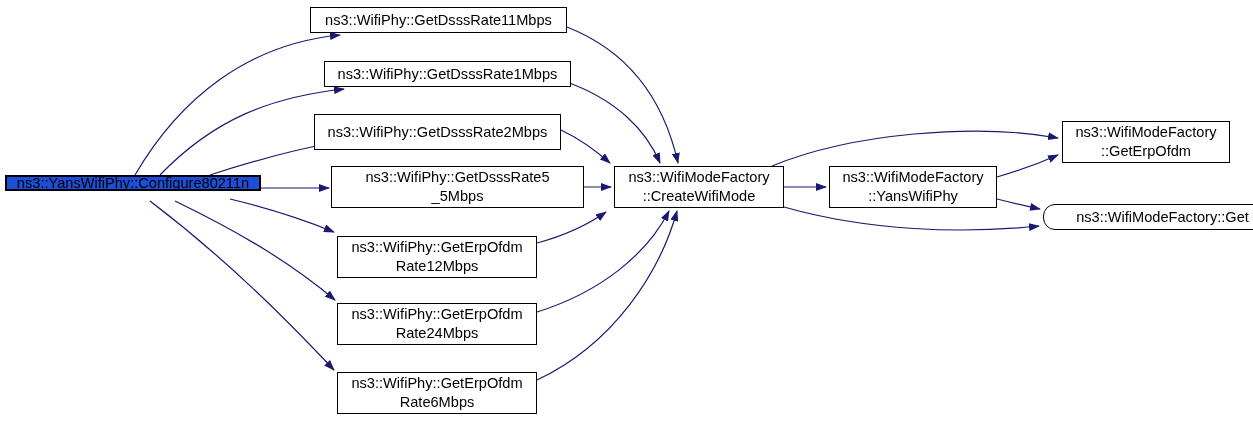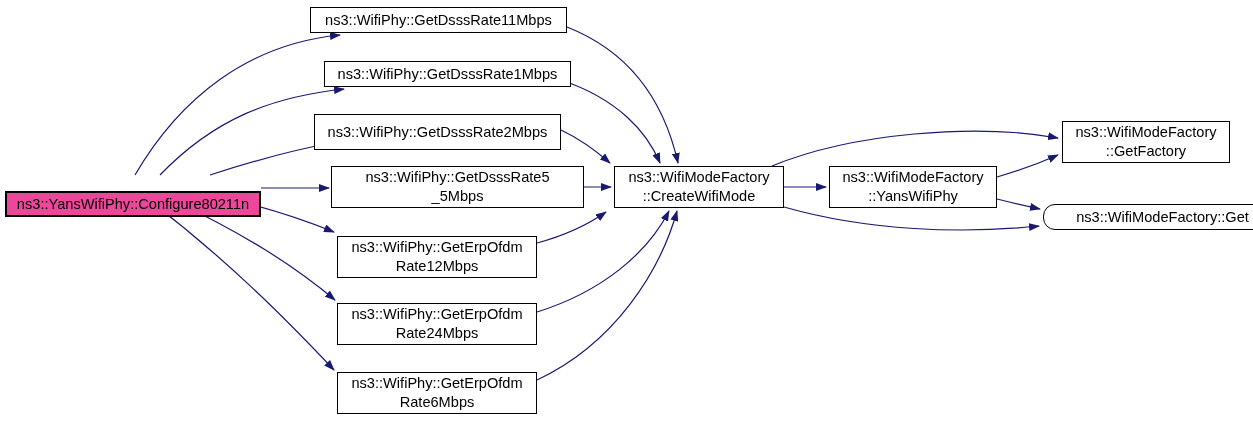--- a/index.html
+++ b/index.html
@@ -65,21 +65,21 @@
     <path class="edge" d="M537,243 C563,236 586,226 606,212" stroke="#191970" marker-end="url(#ah)"></path>
     <path class="edge" d="M537,312 C601,292 647,254 669,211" stroke="#191970" marker-end="url(#ah)"></path>
     <path class="edge" d="M537,380 C614,344 660,272 677,211" stroke="#191970" marker-end="url(#ah)"></path>
     <path class="edge" d="M784,187 L826,187" stroke="#191970" marker-end="url(#ah)"></path>
     <path class="edge" d="M772,166 C852,133 976,123 1058,138" stroke="#191970" marker-end="url(#ah)"></path>
     <path class="edge" d="M784,207 C868,231 962,234 1039,226" stroke="#191970" marker-end="url(#ah)"></path>
     <path class="edge" d="M997,177 C1021,170 1040,163 1058,155" stroke="#191970" marker-end="url(#ah)"></path>
     <path class="edge" d="M997,199 C1013,203 1026,206 1040,209" stroke="#191970" marker-end="url(#ah)"></path>
   </svg>
 
-  <div class="node hl" style="left: 5px; top: 191px; width: 256px; height: 26px; background: #ec4899; border-color: rgb(0, 0, 0); color: rgb(0, 0, 0);">
+  <div class="node hl" style="left: 5px; top: 175px; width: 256px; height: 16px; background: #1d4ed8; border-color: rgb(0, 0, 0); color: rgb(0, 0, 0);">
     <span class="line">ns3::YansWifiPhy::Configure80211n</span>
   </div>
 
   <div class="node" style="left: 310px; top: 7px; width: 257px; height: 26px; background: rgb(255, 255, 255); border-color: rgb(0, 0, 0); color: rgb(0, 0, 0);">
     <span class="line">ns3::WifiPhy::GetDsssRate11Mbps</span>
   </div>
 
   <div class="node" style="left: 324px; top: 61px; width: 247px; height: 26px; background: rgb(255, 255, 255); border-color: rgb(0, 0, 0); color: rgb(0, 0, 0);">
     <span class="line">ns3::WifiPhy::GetDsssRate1Mbps</span>
   </div>
@@ -113,20 +113,20 @@
     <span class="line">::CreateWifiMode</span>
   </div>
 
   <div class="node" style="left: 829px; top: 166px; width: 168px; height: 42px; background: rgb(255, 255, 255); border-color: rgb(0, 0, 0); color: rgb(0, 0, 0);">
     <span class="line">ns3::WifiModeFactory</span>
     <span class="line">::YansWifiPhy</span>
   </div>
 
   <div class="node" style="left: 1062px; top: 121px; width: 168px; height: 42px; background: rgb(255, 255, 255); border-color: rgb(0, 0, 0); color: rgb(0, 0, 0);">
     <span class="line">ns3::WifiModeFactory</span>
-    <span class="line">::GetFactory</span>
+    <span class="line">::GetErpOfdm</span>
   </div>
 
   <div class="node" style="left: 1043px; top: 204px; width: 239px; height: 26px; background: rgb(255, 255, 255); border-color: rgb(0, 0, 0); color: rgb(0, 0, 0); border-radius: 12px;">
     <span class="line">ns3::WifiModeFactory::Get</span>
   </div>
 
 </div>
 
 </body></html>

